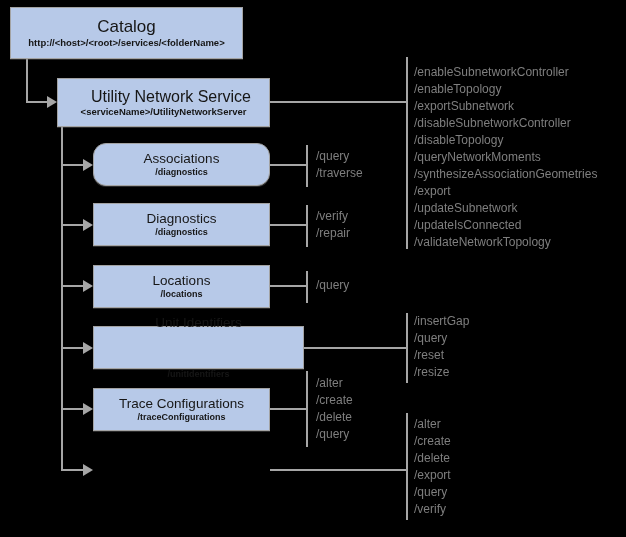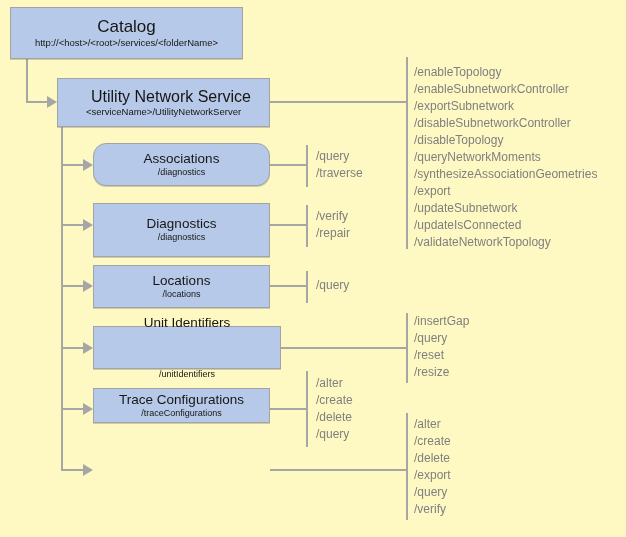--- a/index.html
+++ b/index.html
@@ -1,26 +1,26 @@
 <!DOCTYPE html>
 <html><head>
 <meta charset="utf-8">
 <style>
   html,body{margin:0;padding:0;background:#ffffff;}
   #canvas{
-    position:relative;width:626px;height:537px;background:#fef9c3;overflow:hidden;
+    position:relative;width:626px;height:537px;background:#000000;overflow:hidden;
     font-family:"Liberation Sans", sans-serif;
   }
   .box{
     position:absolute;background:#b7c9e8;border:1.5px solid #a3a3a3;
     box-sizing:border-box;display:flex;flex-direction:column;align-items:center;
     justify-content:center;box-shadow:0 1px 0 rgba(120,120,120,.35);
   }
   .box-title{color:#161616;line-height:1.1;white-space:nowrap;}
-  .box-sub{color:#161616;font-weight:normal;line-height:1.2;white-space:nowrap;}
+  .box-sub{color:#161616;font-weight:bold;line-height:1.2;white-space:nowrap;}
   .t-xl{font-size:17px;}
   .t-lg{font-size:16px;margin-left:15px;}
   .t-md{font-size:13.5px;}
   .s-md{font-size:9.5px;}
   .s-sm{font-size:9px;}
   .hline,.vline{position:absolute;background:#a6a6a6;}
   .hline{height:2px;}
   .vline{width:2px;}
   .arr{
     position:absolute;width:0;height:0;
@@ -83,40 +83,40 @@
 
   <div class="box" style="left:57px;top:78px;width:213px;height:49px;">
     <div class="box-title t-lg">Utility Network Service</div>
     <div class="box-sub s-md">&lt;serviceName&gt;/UtilityNetworkServer</div>
   </div>
 
   <div class="box" style="left:93px;top:143px;width:177px;height:43px;border-radius:13px;">
     <div class="box-title t-md">Associations</div>
     <div class="box-sub s-sm">/diagnostics</div>
   </div>
-  <div class="box" style="left:93px;top:203px;width:177px;height:54px;">
+  <div class="box" style="left:93px;top:203px;width:177px;height:43px;">
     <div class="box-title t-md">Diagnostics</div>
     <div class="box-sub s-sm">/diagnostics</div>
   </div>
   <div class="box" style="left:93px;top:265px;width:177px;height:43px;">
     <div class="box-title t-md">Locations</div>
     <div class="box-sub s-sm">/locations</div>
   </div>
-  <div class="box" style="left:93px;top:326px;width:188px;height:43px;gap:38px;">
+  <div class="box" style="left:93px;top:326px;width:211px;height:43px;gap:38px;">
     <div class="box-title t-md">Unit Identifiers</div>
     <div class="box-sub s-sm">/unitIdentifiers</div>
   </div>
-  <div class="box" style="left:93px;top:388px;width:177px;height:35px;">
+  <div class="box" style="left:93px;top:388px;width:177px;height:43px;">
     <div class="box-title t-md">Trace Configurations</div>
     <div class="box-sub s-sm">/traceConfigurations</div>
   </div>
 
   <div class="ops" style="left:414px;top:64px;">
+    <div>/enableSubnetworkController</div>
     <div>/enableTopology</div>
-    <div>/enableSubnetworkController</div>
     <div>/exportSubnetwork</div>
     <div>/disableSubnetworkController</div>
     <div>/disableTopology</div>
     <div>/queryNetworkMoments</div>
     <div>/synthesizeAssociationGeometries</div>
     <div>/export</div>
     <div>/updateSubnetwork</div>
     <div>/updateIsConnected</div>
     <div>/validateNetworkTopology</div>
   </div>

